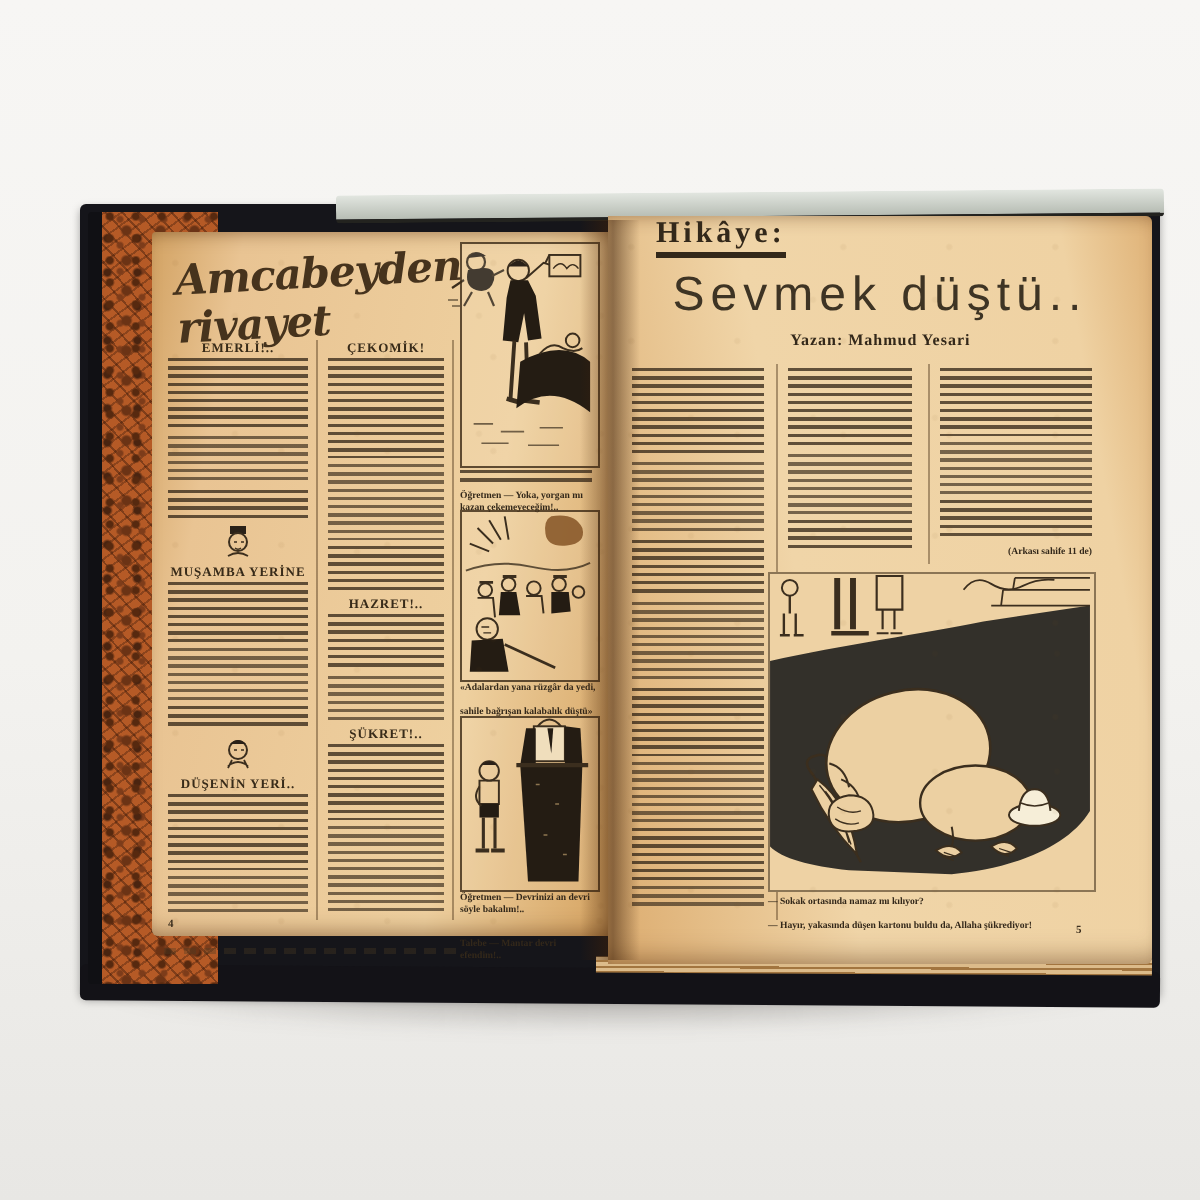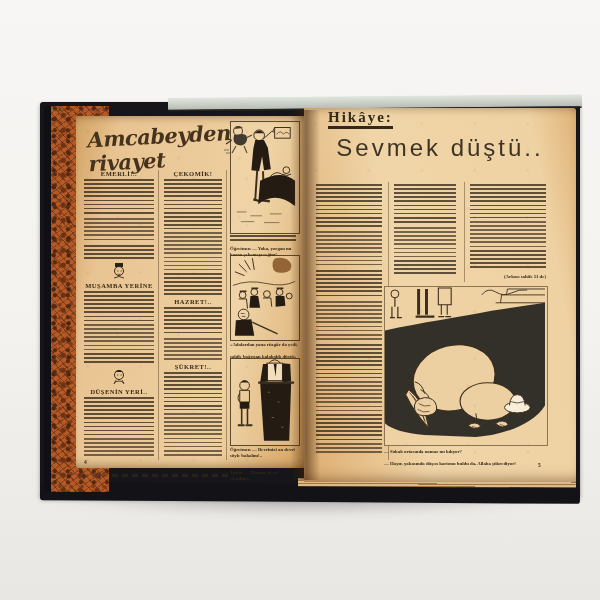--- a/index.html
+++ b/index.html
@@ -250,20 +250,21 @@
     <div class="abs capwrap" style="left:154px;top:330px;width:68px">
       <div class="cap">Öğretmen — Devrinizi an devri söyle bakalım!..</div>
       <div class="cap">Talebe — Mantar devri efendim!..</div>
     </div>
     <div class="abs smudge"></div>
   </div>
 
   <div class="page page-right">
     <div class="abs rp-kicker-wrap"><span class="rp-kicker">Hikâye:</span></div>
     <div class="abs rp-title">Sevmek düştü..</div>
+    <div class="abs rp-byline-wrap"><span class="rp-byline">Yazan: Mahmud Yesari</span></div>
 
     <div class="rule" style="left:84px;top:74px;height:278px"></div>
     <div class="rule" style="left:160px;top:74px;height:100px"></div>
 
     <div class="abs rp-col1">
       <i class="tx" style="height:44px"></i>
       <i class="tx lite" style="height:36px"></i>
       <i class="tx" style="height:28px"></i>
       <i class="tx lite" style="height:40px"></i>
       <i class="tx" style="height:34px"></i>

